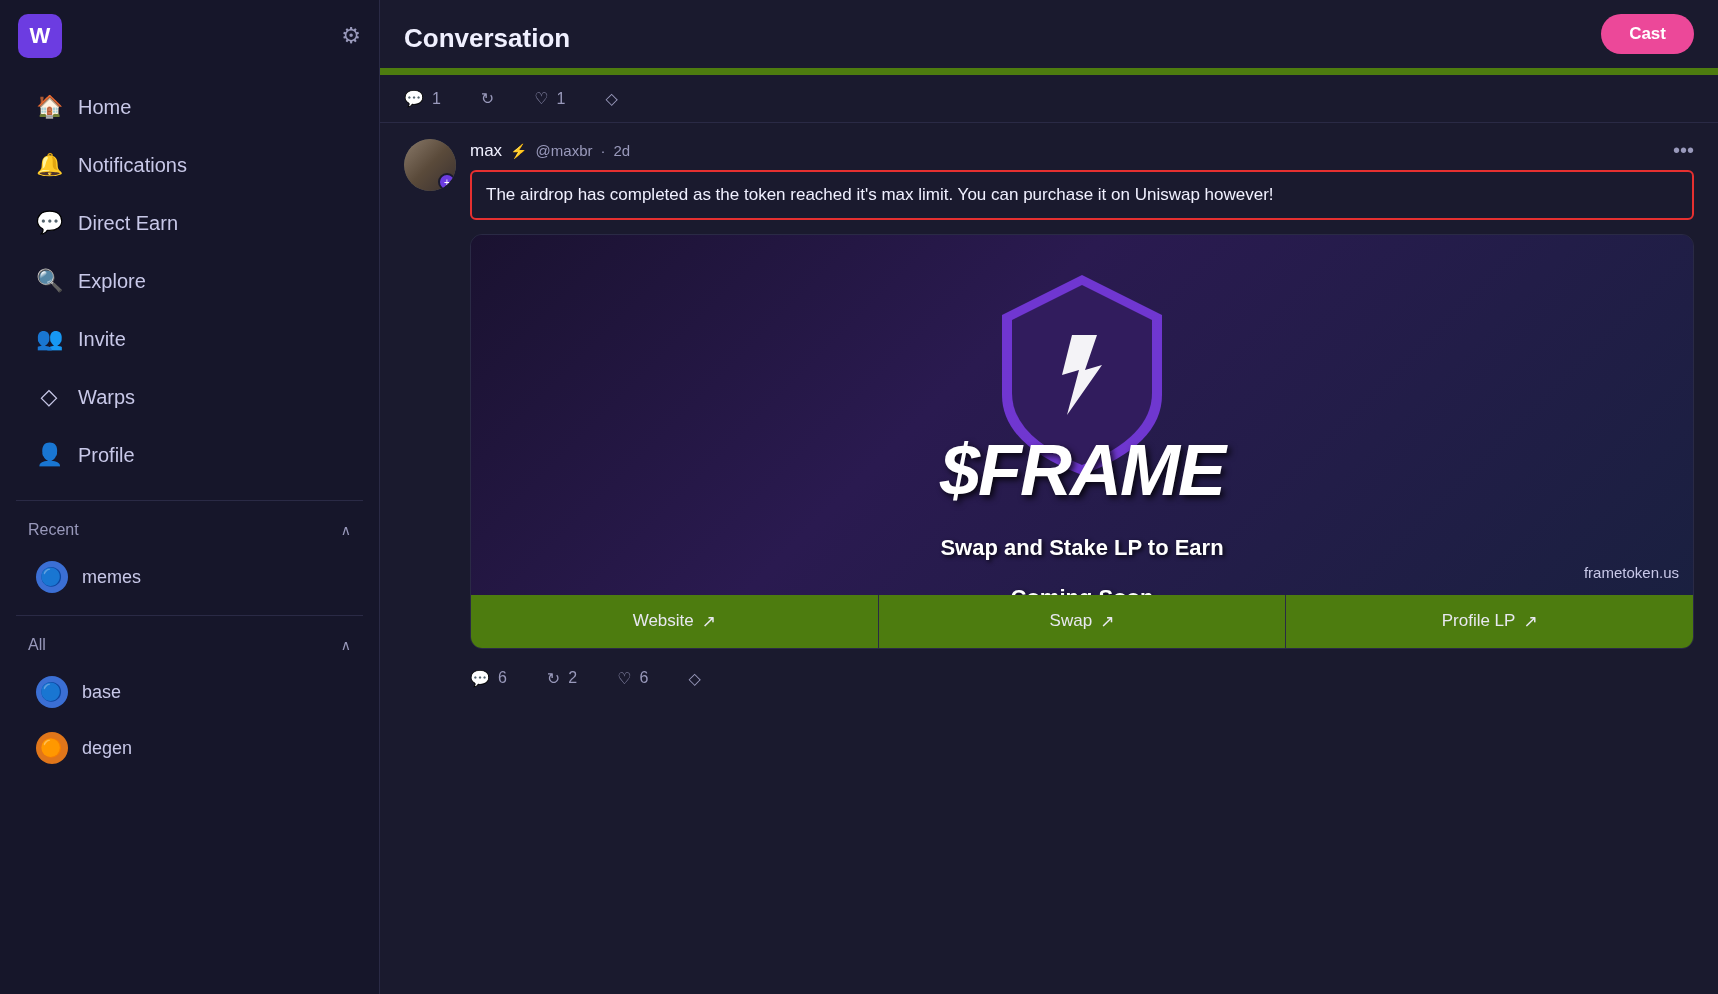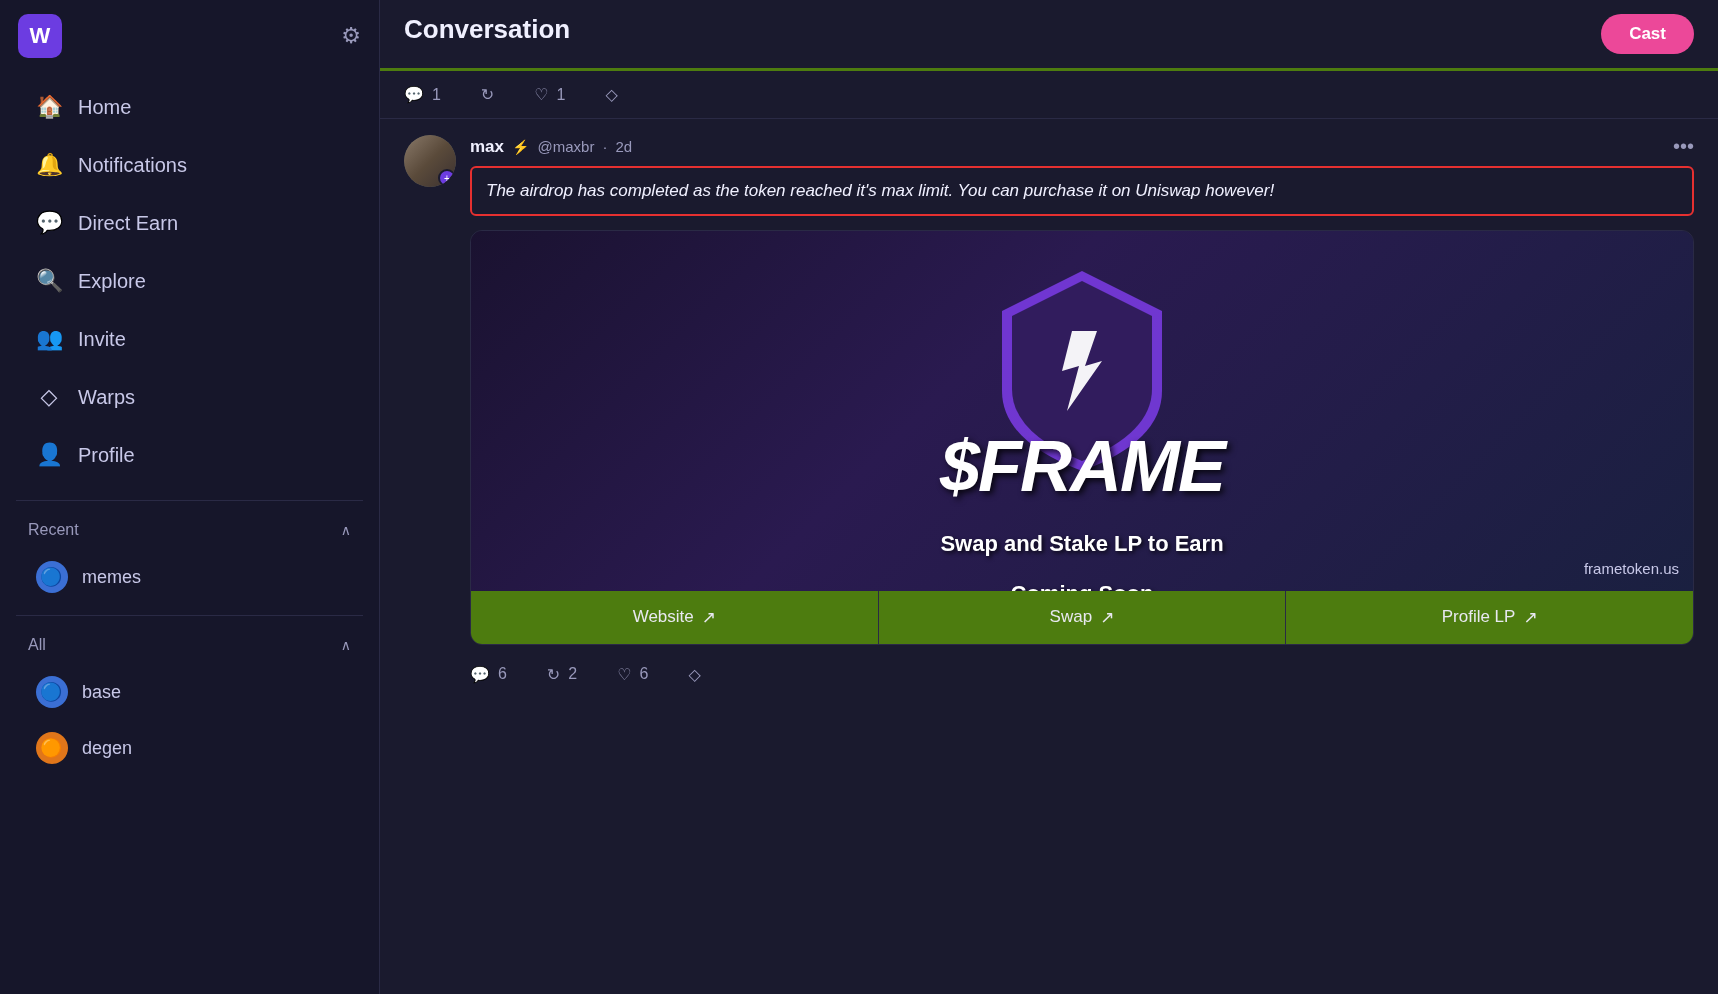--- a/index.html
+++ b/index.html
@@ -130,24 +130,24 @@
     .main {
       flex: 1;
       display: flex;
       flex-direction: column;
       background: #1a1a2e;
       overflow-y: auto;
     }
 
     .main-header {
       display: flex;
-      align-items: flex-start;
+      align-items: flex-end;
       justify-content: space-between;
       padding: 14px 24px;
-      border-bottom: 3px solid #4d7c0f;
+      border-bottom: 7px solid #4d7c0f;
       background: #1a1a2e;
       position: sticky;
       top: 0;
       z-index: 10;
     }
 
     .main-title {
       font-size: 26px;
       font-weight: 700;
       color: #f0f0ff;
@@ -226,21 +226,21 @@
     }
 
     .post-meta {
       display: flex;
       align-items: center;
       gap: 8px;
       margin-bottom: 8px;
     }
 
     .post-username {
-      font-weight: 700;
+      font-weight: 400;
       font-size: 17px;
       color: #f0f0ff;
     }
 
     .verified-icon {
       color: #6c9af0;
       font-size: 14px;
     }
 
     .post-handle {
@@ -264,21 +264,20 @@
       background: transparent;
       border: 2px solid #e63030;
       border-radius: 6px;
       padding: 10px 14px;
       font-size: 17px;
       line-height: 1.5;
       color: #f0f0ff;
       margin-bottom: 14px;
       display: inline-block;
       width: 100%;
-      font-style: italic;
     }
 
     
     .frame-card {
       border: 1px solid #2a2a45;
       border-radius: 12px;
       overflow: hidden;
       margin-bottom: 6px;
     }
 

